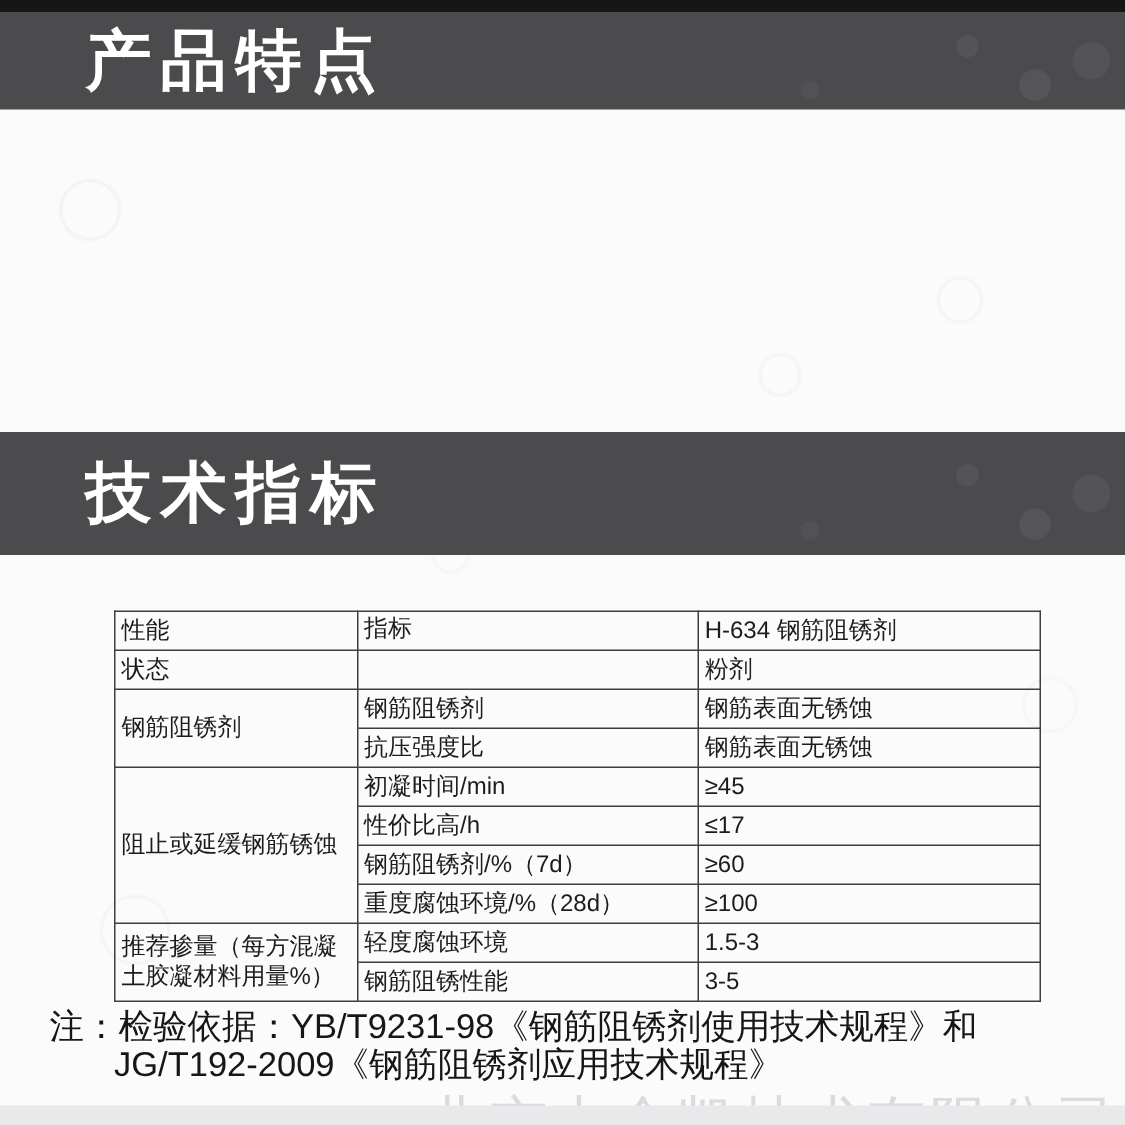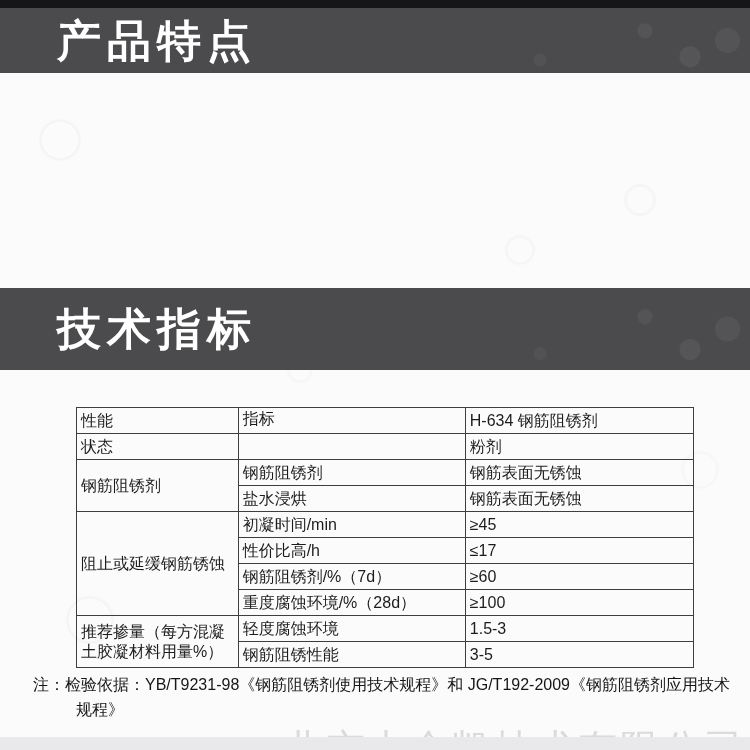--- a/index.html
+++ b/index.html
@@ -58,21 +58,21 @@
   .specs-table td {
     border: 1px solid #3e3e3e;
     height: 26px; text-align: left; vertical-align: middle;
     padding: 0 4px; line-height: 1.2;
   }
   .col-1 { width: 158px; }
   .col-2 { width: 222px; font-family: Liberation Mono, monospace; }
   .col-3 { width: 223px; }
   .note {
     position: absolute; left: 76px; top: 672px; width: 660px;
-    font-size: 16px; line-height: 25px; color: #161616;
+    font-size: 23px; line-height: 25px; color: #161616;
     text-indent: -43px; 
   }
   .watermark {
     position: absolute; right: 4px; top: 722px;
     font-size: 39px; letter-spacing: 3px;
     color: #dbdbde; white-space: nowrap;
   }
   .bottom-band {
     position: absolute; left: 0; top: 737px; width: 750px; height: 13px;
     background: #e9e9ec;
@@ -105,21 +105,21 @@
         <td>状态</td>
         <td></td>
         <td>粉剂</td>
       </tr>
       <tr>
         <td rowspan="2">钢筋阻锈剂</td>
         <td>钢筋阻锈剂</td>
         <td>钢筋表面无锈蚀</td>
       </tr>
       <tr>
-        <td>盐水浸烘</td>
+        <td>抗压强度比</td>
         <td>钢筋表面无锈蚀</td>
       </tr>
       <tr>
         <td rowspan="4">阻止或延缓钢筋锈蚀</td>
         <td>初凝时间/min</td>
         <td>≥45</td>
       </tr>
       <tr>
         <td>性价比高/h</td>
         <td>≤17</td>

